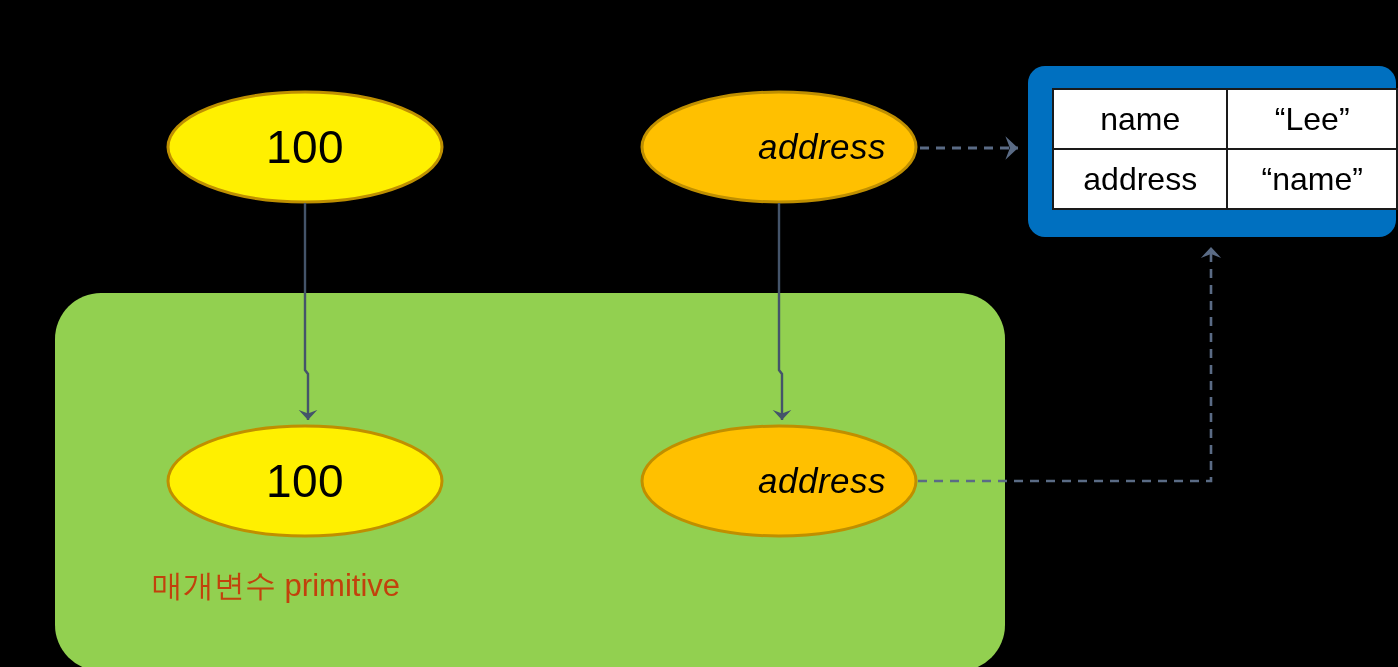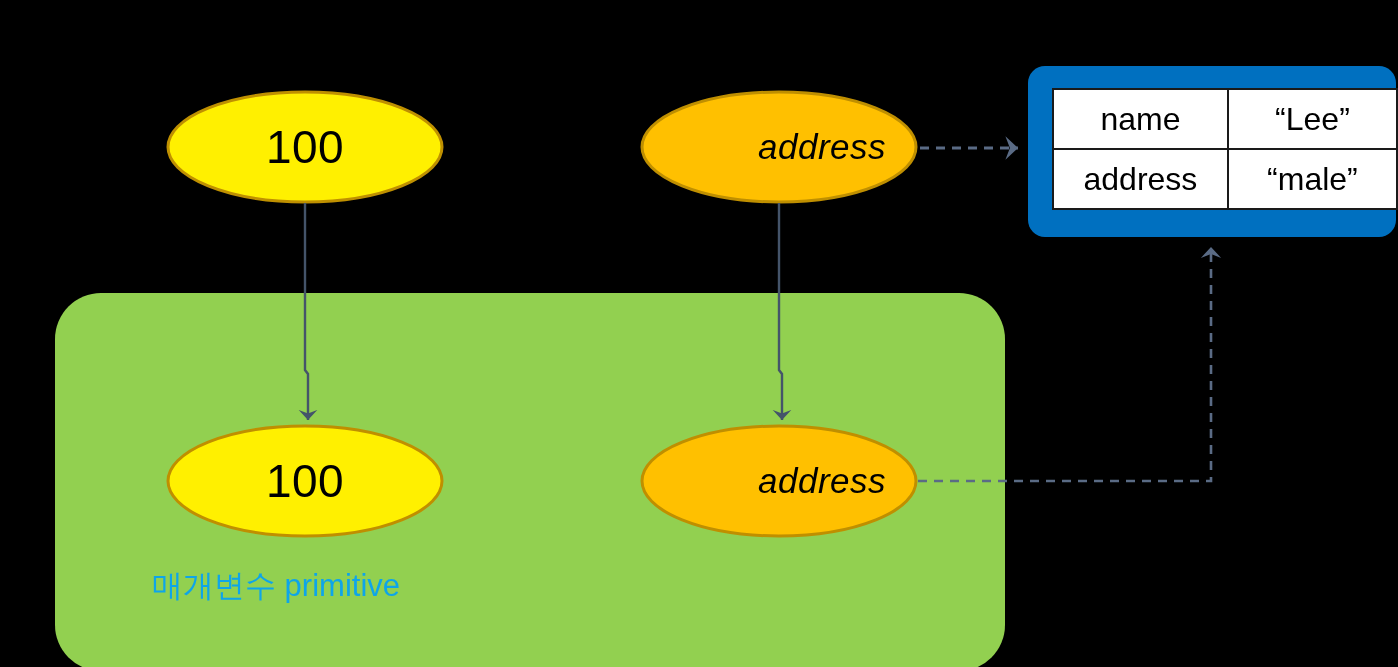--- a/index.html
+++ b/index.html
@@ -41,21 +41,21 @@
     margin-left: 43px;
   }
   .scope-title {
     position: absolute;
     color: #4a5568;
     font-size: 33px;
     white-space: nowrap;
   }
   .param-caption {
     position: absolute;
-    color: #0ea5e9;
+    color: #c2410c;
     font-size: 31px;
     white-space: nowrap;
   }
   .obj-table {
     position: absolute;
     border-collapse: collapse;
     background: #ffffff;
     border: 2px solid #1a1a1a;
   }
   .obj-table td {
@@ -112,21 +112,21 @@
   <div class="node-label ellipse-text italic" style="left:642px; top:122px; width:274px; height:50px;">address</div>
 
   <table class="obj-table" style="left:1052px; top:88px;">
     <tbody>
       <tr>
         <td class="key-cell">name</td>
         <td class="val-cell">“Lee”</td>
       </tr>
       <tr>
         <td class="key-cell">address</td>
-        <td class="val-cell">“male”</td>
+        <td class="val-cell">“name”</td>
       </tr>
     </tbody>
   </table>
 
 
   <div class="node-label ellipse-text" style="left:168px; top:456px; width:274px; height:50px;">100</div>
 
   <div class="node-label ellipse-text italic" style="left:642px; top:456px; width:274px; height:50px;">address</div>
 
   <div class="param-caption" style="left:152px; top:565px;">매개변수 primitive</div>

